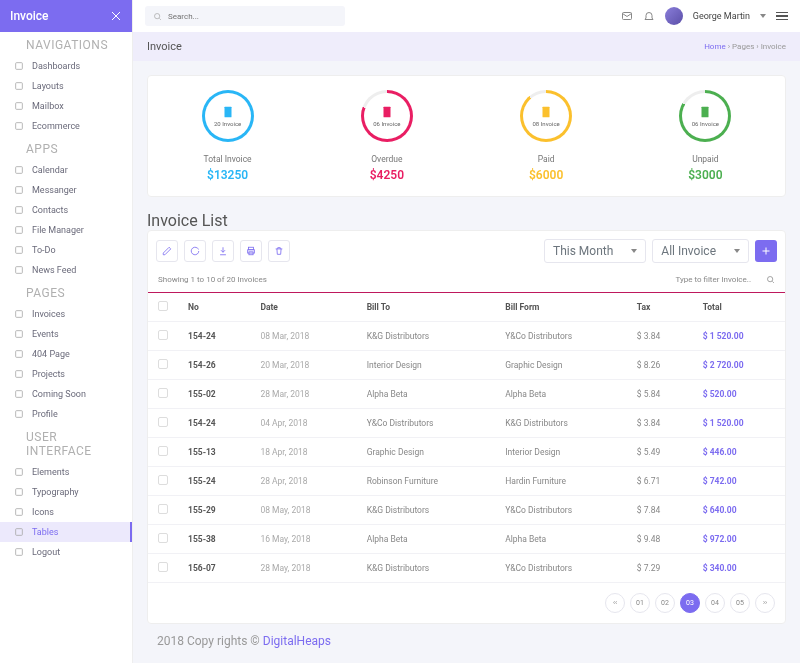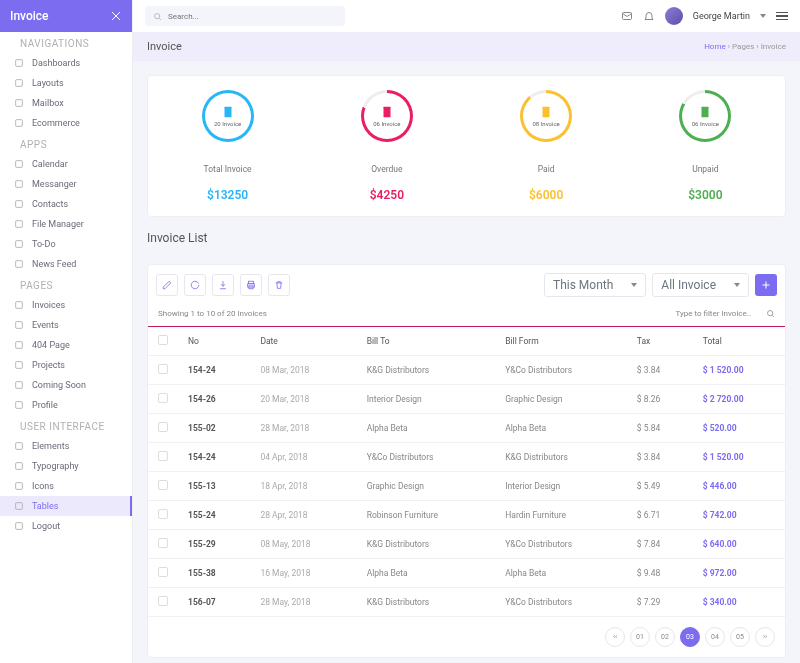--- a/index.html
+++ b/index.html
@@ -1,64 +1,64 @@
 <!DOCTYPE html>
 <html><head>
 <meta charset="utf-8">
 <style>
 *{box-sizing:border-box;margin:0;padding:0;font-family:-apple-system,BlinkMacSystemFont,"Segoe UI",Roboto,sans-serif}
 body{background:#f4f5fa;font-size:10px;color:#6c757d}
 .app{display:flex;width:800px;height:663px;overflow:hidden}
 .sidebar{width:133px;background:#fff;display:flex;flex-direction:column;border-right:1px solid #eee}
 .sidebar-header{height:32px;background:#7c6cf0;color:#fff;display:flex;align-items:center;justify-content:space-between;padding:0 10px;font-size:12px;font-weight:500}
 .sidebar-header .gear{width:12px;height:12px}
-.nav-title{font-size:10px;color:#b0b0b0;letter-spacing:.5px;padding:6px 20px 4px;text-transform:uppercase}
+.nav-title{font-size:12px;color:#b0b0b0;letter-spacing:.5px;padding:6px 26px 4px;text-transform:uppercase}
 .nav-item{display:flex;align-items:center;gap:8px;padding:5px 14px;font-size:9px;color:#6a6a7a;cursor:pointer}
 .nav-item.active{background:#ece9fc;color:#7c6cf0;border-right:2px solid #7c6cf0}
 .nav-item .nicon{width:10px;height:10px;display:flex;align-items:center;justify-content:center;color:#aaa}
 .main{flex:1;display:flex;flex-direction:column;overflow:hidden}
 .topbar{height:32px;background:#fff;display:flex;align-items:center;padding:0 12px;}
 .search{flex:0 0 200px;background:#f4f5fa;border-radius:3px;display:flex;align-items:center;gap:6px;padding:4px 8px;height:20px}
 .search input{border:0;background:transparent;outline:0;font-size:8px;flex:1;color:#888}
 .topbar-right{margin-left:auto;display:flex;align-items:center;gap:10px}
 .ticon{width:12px;height:12px;color:#888;position:relative}
 .avatar{width:18px;height:18px;border-radius:50%;background:linear-gradient(135deg,#8a7eda,#5b4fa8)}
 .user-name{font-size:9px;color:#444}
 .hamburger{display:flex;flex-direction:column;gap:2px}
 .hamburger span{width:12px;height:1.5px;background:#555}
 .breadcrumb-bar{background:#efedfb;padding:8px 14px;display:flex;align-items:center;justify-content:space-between}
 .page-title{font-size:11px;color:#555}
 .crumbs{font-size:8px;color:#999}
 .crumbs a{color:#7c6cf0;text-decoration:none}
 .content{flex:1;padding:14px;overflow:auto}
 .stats{background:#fff;border:1px solid #eee;border-radius:4px;display:flex;padding:14px 0;margin-bottom:14px}
-.stat{flex:1;text-align:center;display:flex;flex-direction:column;align-items:center;gap:14px}
+.stat{flex:1;text-align:center;display:flex;flex-direction:column;align-items:center;gap:4px}
 .ring{width:52px;height:52px;border-radius:50%;position:relative;display:flex;align-items:center;justify-content:center;margin-bottom:8px}
 .ring::before{content:"";position:absolute;inset:3px;border-radius:50%;background:#fff}
 .ring-inner{position:relative;z-index:1;display:flex;flex-direction:column;align-items:center;gap:1px}
 .ring-inner svg{width:14px;height:14px}
 .ring-count{font-size:6px;color:#666}
 .stat-label{font-size:8.5px;color:#777}
 .stat-val{font-size:12px;font-weight:600}
 .ring.blue{background:conic-gradient(#29b6f6 0 100%,#eee 0)}
 .ring.pink{background:conic-gradient(#e91e63 0 290deg,#eee 0)}
 .ring.yellow{background:conic-gradient(#fbc02d 0 320deg,#eee 0)}
 .ring.green{background:conic-gradient(#4caf50 0 300deg,#eee 0)}
-.list-title{font-size:12px;color:#555;margin-bottom:19px}
+.list-title{font-size:16px;color:#555;margin-bottom:0}
 .list-card{background:#fff;border:1px solid #eee;border-radius:4px}
 .toolbar{display:flex;align-items:center;padding:8px;gap:6px}
 .tbtn{width:22px;height:22px;border:1px solid #e6e6ee;border-radius:3px;display:flex;align-items:center;justify-content:center;color:#7c6cf0;cursor:pointer;background:#fff}
 .dropdown{border:1px solid #e6e6ee;border-radius:3px;padding:4px 8px;font-size:12px;display:flex;align-items:center;gap:18px;background:#fff;min-width:88px;justify-content:space-between}
 .addbtn{width:22px;height:22px;background:#7c6cf0;border-radius:3px;display:flex;align-items:center;justify-content:center;color:#fff;cursor:pointer}
 .spacer{flex:1}
 .meta-row{display:flex;justify-content:space-between;padding:4px 10px 8px;font-size:8px;color:#888;border-bottom:1px solid #be185d}
 .meta-row .filter{display:flex;align-items:center;gap:15px}
 table{width:100%;border-collapse:collapse}
 th,td{text-align:left;padding:8px 10px;font-size:8.5px;border-bottom:1px solid #f1f1f5}
-th{color:#555;font-weight:400}
+th{color:#555;font-weight:700}
 td{color:#888}
 td.no{color:#555;font-weight:700}
 td.dt{color:#aaa}
 td.total{color:#7c6cf0;font-weight:700}
 .chk{width:10px;height:10px;border:1px solid #ddd;border-radius:2px;display:inline-block}
 .pager{display:flex;justify-content:flex-end;gap:5px;padding:10px}
 .pbtn{width:20px;height:20px;border-radius:50%;border:1px solid #e6e6ee;background:#fff;display:flex;align-items:center;justify-content:center;font-size:7px;color:#888;cursor:pointer}
 .pbtn.active{background:#7c6cf0;border-color:#7c6cf0;color:#fff}
 .footer{text-align:left;font-size:12px;color:#999;padding:10px}
 .footer a{color:#7c6cf0;text-decoration:none}

